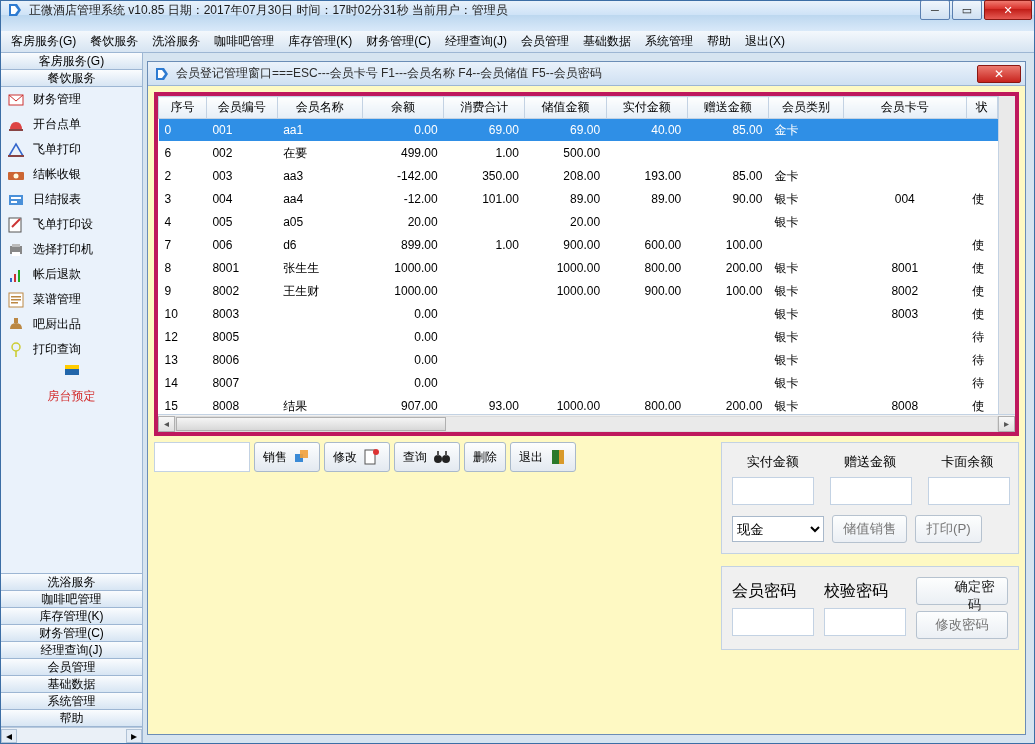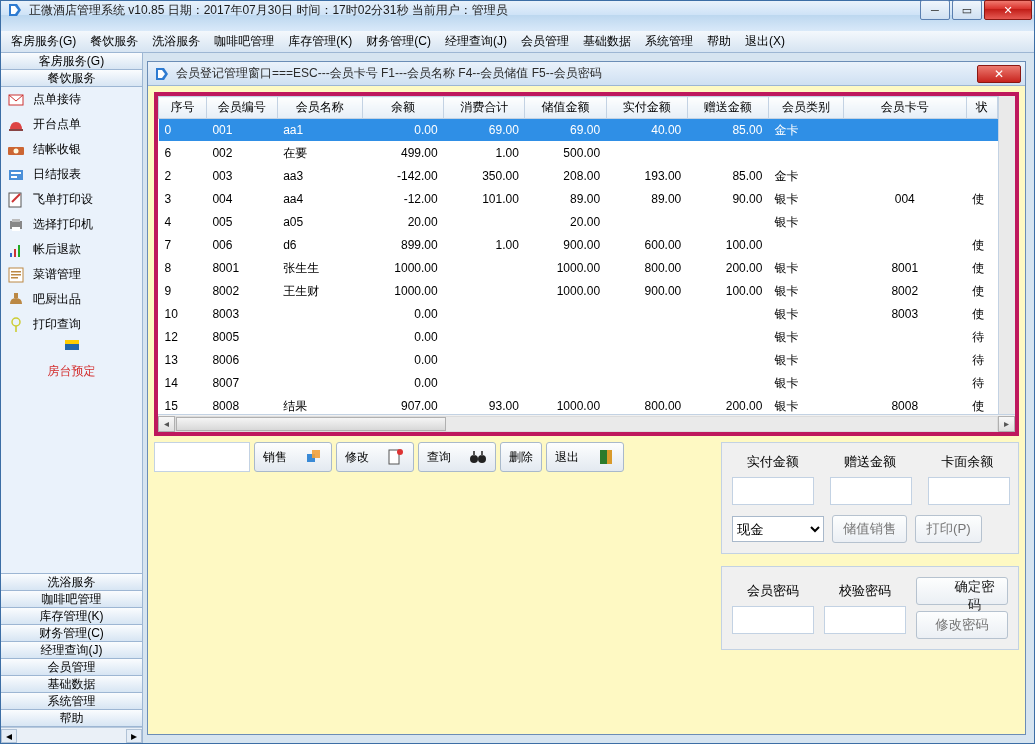--- a/index.html
+++ b/index.html
@@ -255,21 +255,21 @@
     padding: 0 4px;
   }
   .tool-btn {
     height: 30px;
     border: 1px solid #a9b9cb;
     background: linear-gradient(to bottom, #fdfefe, #e3e9f0);
     border-radius: 3px;
     display: flex;
     align-items: center;
     padding: 0 8px;
-    gap: 18px;
+    gap: 6px;
     cursor: pointer;
   }
   .tool-btn .ticon { width: 18px; height: 18px; display: inline-flex; }
   .bottom-panels {
     width: 298px;
     display: flex;
     flex-direction: column;
     gap: 12px;
   }
   .panel {
@@ -310,21 +310,21 @@
     color: #777;
     cursor: pointer;
   }
   .flat-btn.enabled { color: #222; padding-left: 35px; }
   .panel2-row {
     display: flex;
     gap: 10px;
     align-items: center;
   }
   .panel2-col { display: flex; flex-direction: column; gap: 6px; }
-  .lbl13 { font-size: 13px; text-align: center; }
+  .lbl13 { font-size: 16px; }
   input.small {
     width: 82px; height: 28px;
     border: 1px solid #c3d2e3;
     background: #fff;
   }
   .btn-col { display: flex; flex-direction: column; gap: 6px; }
   .vscroll {
     width: 17px;
     background: #eaeaea;
     border-left: 1px solid #c3d2e3;
@@ -371,30 +371,39 @@
       <div class="side-header">客房服务(G)</div>
       <div class="side-header">餐饮服务</div>
       <div class="side-list" id="side-list">
           <div class="side-item">
             <span class="icon-slot">
               <svg viewBox="0 0 18 18">
                 <rect x="2" y="4" width="14" height="10" fill="#fff" stroke="#c33"></rect>
                 <path d="M2 4 L9 10 L16 4" stroke="#c33" fill="none"></path>
               </svg>
             </span>
-            <span>点单接待</span>
+            <span>财务管理</span>
           </div>
           <div class="side-item">
             <span class="icon-slot">
               <svg viewBox="0 0 18 18">
                 <path d="M3 14 Q3 6 9 6 Q15 6 15 14 Z" fill="#d44"></path>
                 <rect x="2" y="13" width="14" height="2" fill="#844"></rect>
               </svg>
             </span>
             <span>开台点单</span>
+          </div>
+          <div class="side-item">
+            <span class="icon-slot">
+              <svg viewBox="0 0 18 18">
+                <path d="M2 15 L9 3 L16 15" fill="none" stroke="#36c" stroke-width="1.5"></path>
+                <rect x="1" y="14" width="16" height="2" fill="#844"></rect>
+              </svg>
+            </span>
+            <span>飞单打印</span>
           </div>
           <div class="side-item">
             <span class="icon-slot">
               <svg viewBox="0 0 18 18">
                 <rect x="1" y="6" width="16" height="8" fill="#c63" rx="1"></rect>
                 <circle cx="9" cy="10" r="2.5" fill="#fffbe0"></circle>
               </svg>
             </span>
             <span>结帐收银</span>
           </div>

